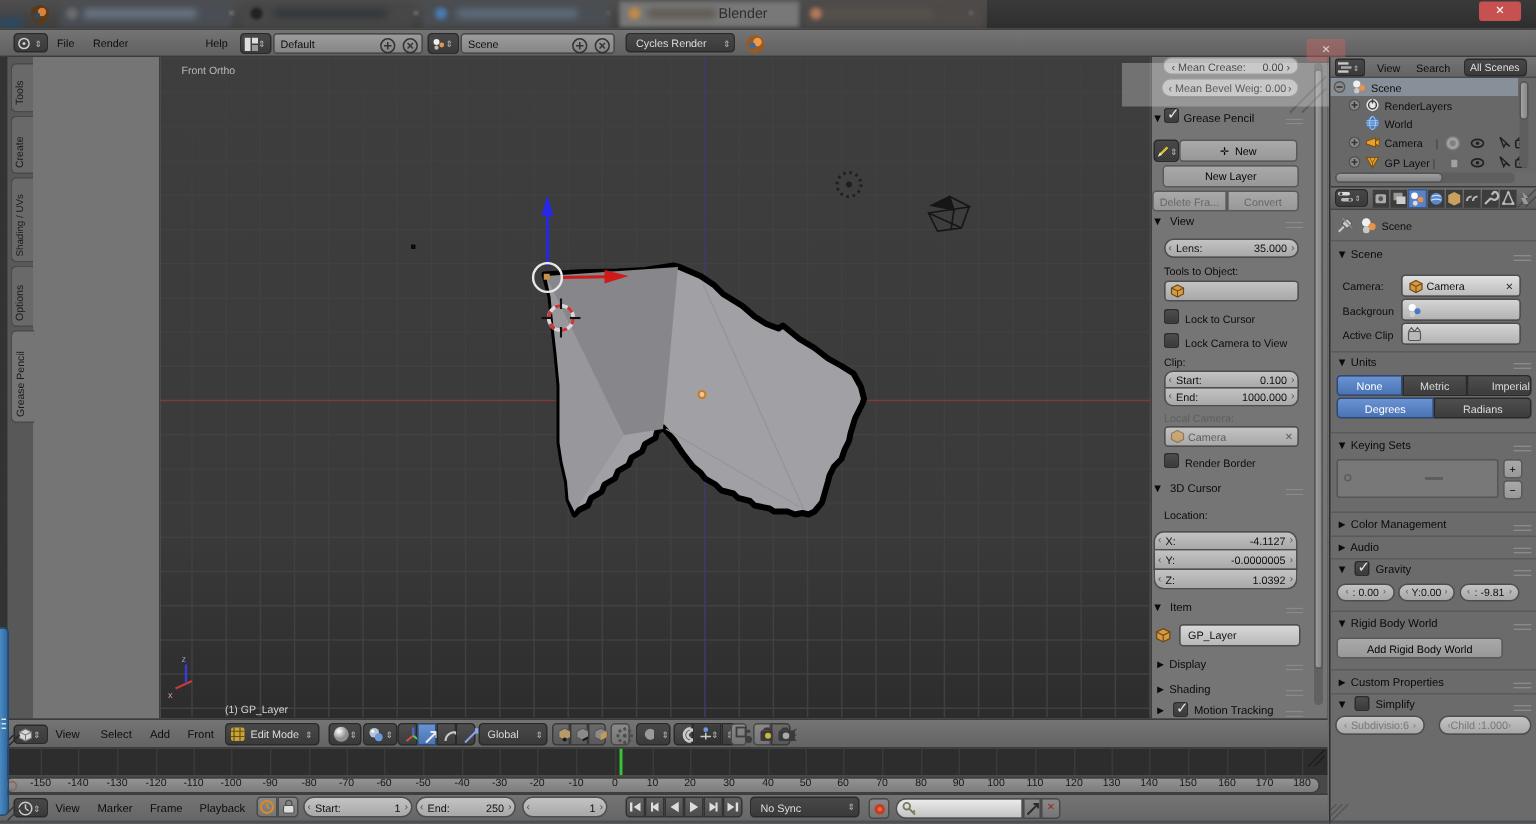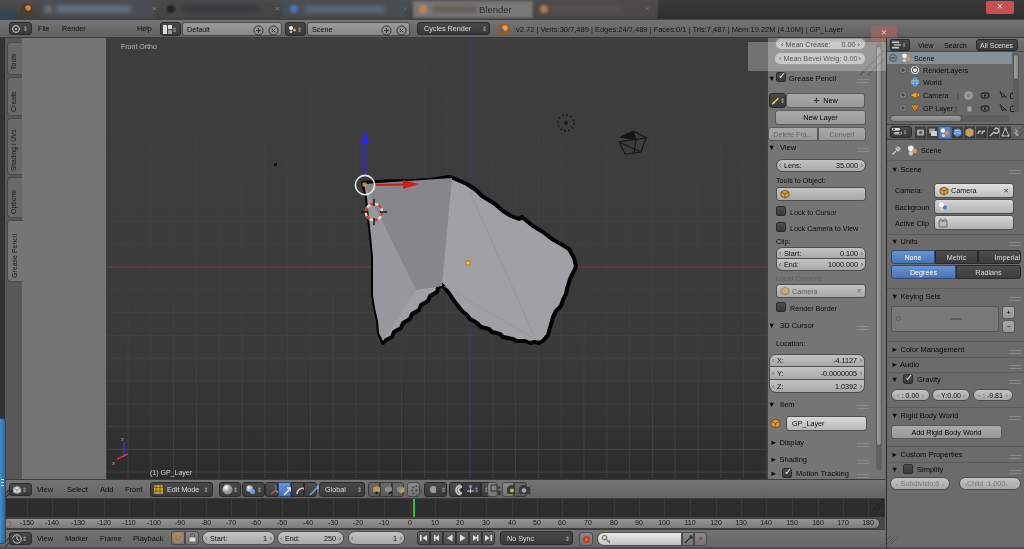--- a/index.html
+++ b/index.html
@@ -100,21 +100,20 @@
   </div>
   <div class="darkdd abs" style="left:417px;top:2px;width:73px;height:13px;padding-left:6px;justify-content:space-between;">
         <span>Cycles Render</span>
         <span style="color:#bbb;font-size:6px;margin-right:2px;">⇕</span>
       </div>
   <svg class="abs" style="left:497px;top:3px;" width="13" height="13" viewBox="0 0 13 13">
         <circle cx="6.5" cy="6.5" r="6" fill="#9a5a20"></circle>
         <circle cx="8" cy="5" r="2.8" fill="#f09a50"></circle>
         <circle cx="4.5" cy="7.5" r="2.2" fill="#3a6a96"></circle>
       </svg>
-  <div class="abs" style="left:516px;top:4.5px;color:#161616;font-size:7.5px;">v2.72 | Verts:30/7,489 | Edges:24/7,489 | Faces:0/1 | Tris:7,487 | Mem:19.22M (4.10M) | GP_Layer</div>
 </div>
 
 <div class="abs" id="viewport" style="left:0;top:38px;width:885px;height:441px;background:linear-gradient(#3e3e3e 0%,#3a3a3a 72%,#2c2c2c 100%);overflow:hidden;">
   <svg width="885" height="441" viewBox="0 0 885 441">
     <g id="gridv">
           <line x1="14.0" y1="0" x2="14.0" y2="440" stroke="#414141" stroke-width="1"></line>
           <line x1="36.8" y1="0" x2="36.8" y2="440" stroke="#414141" stroke-width="1"></line>
           <line x1="59.6" y1="0" x2="59.6" y2="440" stroke="#414141" stroke-width="1"></line>
           <line x1="82.4" y1="0" x2="82.4" y2="440" stroke="#414141" stroke-width="1"></line>
           <line x1="105.2" y1="0" x2="105.2" y2="440" stroke="#414141" stroke-width="1"></line>

